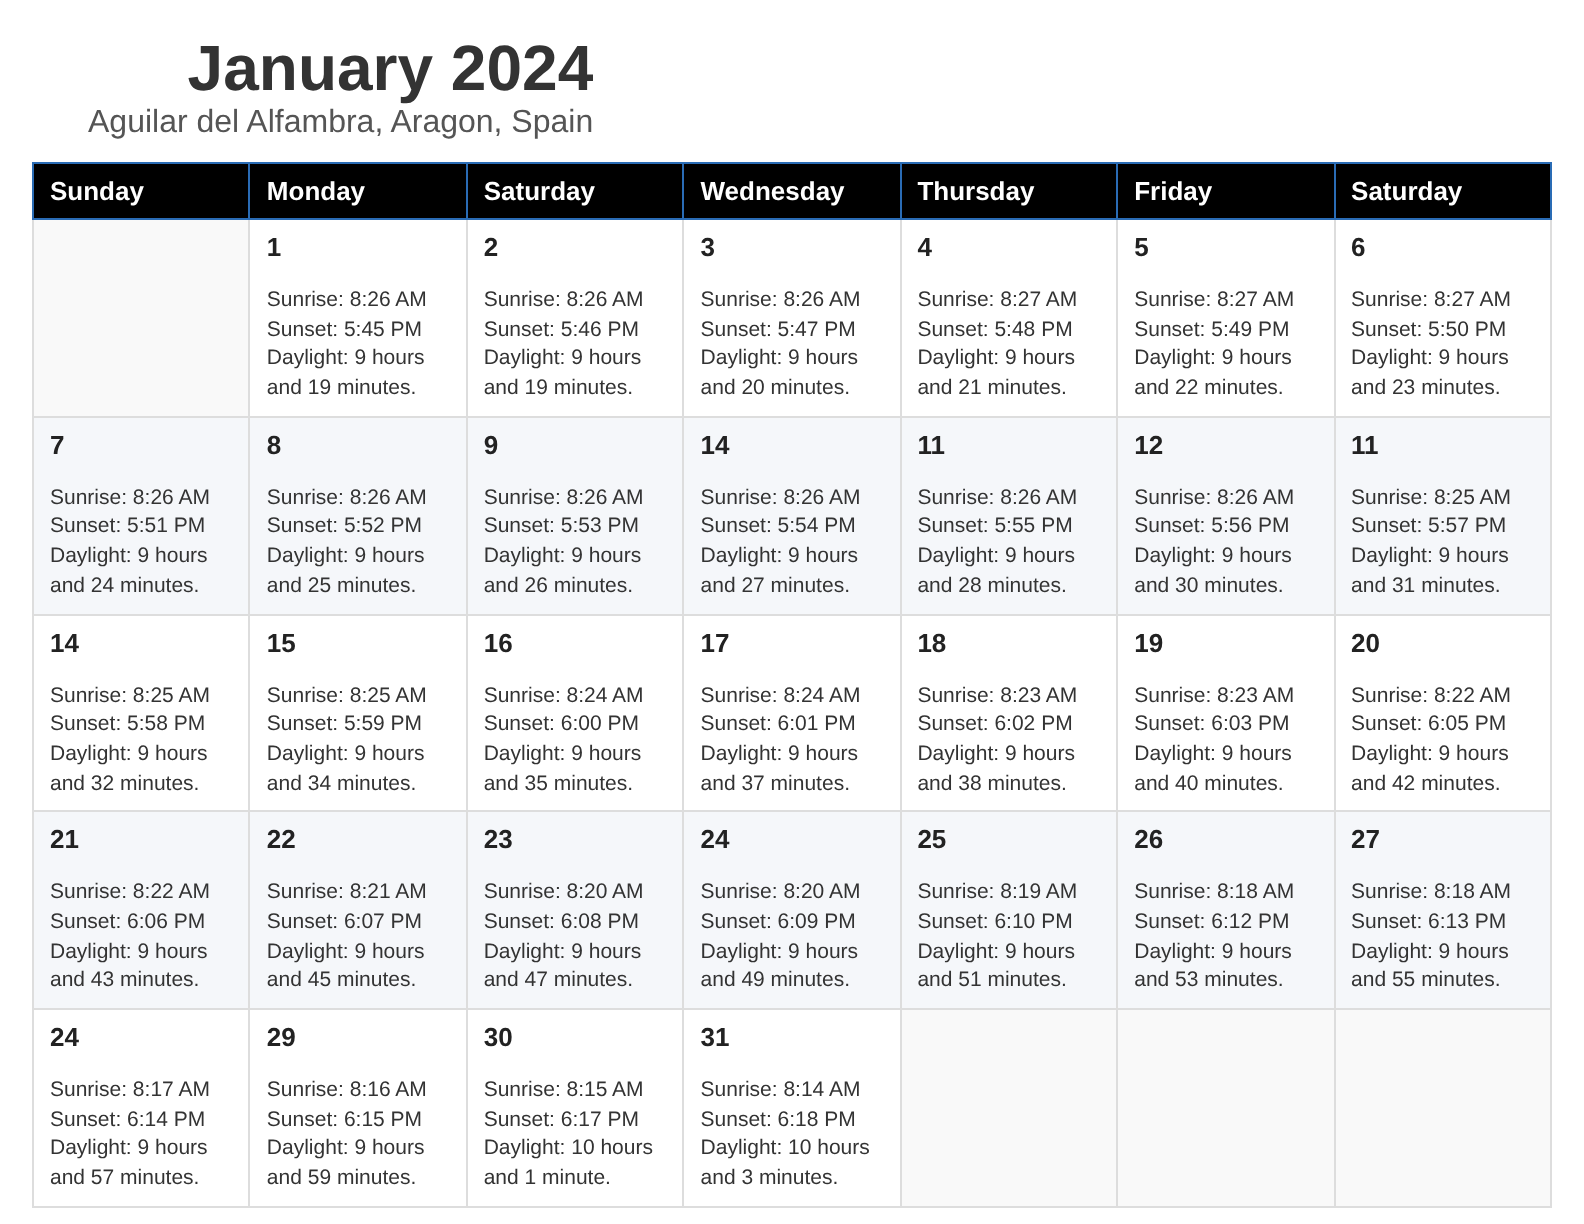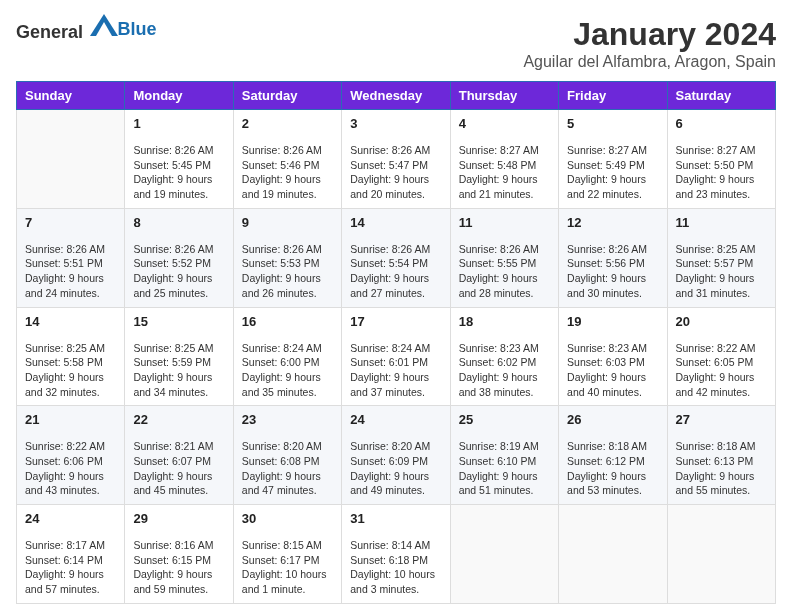--- a/index.html
+++ b/index.html
@@ -42,27 +42,28 @@
     }
     .title-block h1 {
       font-size: 32px;
       font-weight: bold;
       color: #333;
     }
     .title-block h2 {
       font-size: 16px;
       font-weight: normal;
       color: #555;
+      margin-left: 28px;
     }
     table {
       width: 100%;
       border-collapse: collapse;
     }
     thead tr {
-      background-color: #6d28d9;
+      background-color: #000000;
     }
     thead th {
       color: #fff;
       font-size: 13px;
       font-weight: bold;
       padding: 6px 8px;
       text-align: left;
       border: 1px solid #2a6cb5;
     }
     tbody tr {
@@ -97,32 +98,20 @@
       background: #fff;
     }
     tbody tr:nth-child(even) {
       background: #f5f7fa;
     }
   </style>
 </head>
 <body>
 
 <div class="header">
-  <div class="logo">
-    <div>
-      <span class="logo-text-general">General</span>
-      <svg class="logo-icon" viewBox="0 0 28 22" xmlns="http://www.w3.org/2000/svg">
-        <polygon points="0,22 14,0 28,22" fill="#1a6eb0"></polygon>
-        <polygon points="6,22 14,8 22,22" fill="#fff"></polygon>
-      </svg>
-    </div>
-    <div>
-      <span class="logo-text-blue">Blue</span>
-    </div>
-  </div>
   <div class="title-block">
     <h1>January 2024</h1>
     <h2>Aguilar del Alfambra, Aragon, Spain</h2>
   </div>
 </div>
 
 <table>
   <thead>
     <tr>
     <th>Sunday</th>

